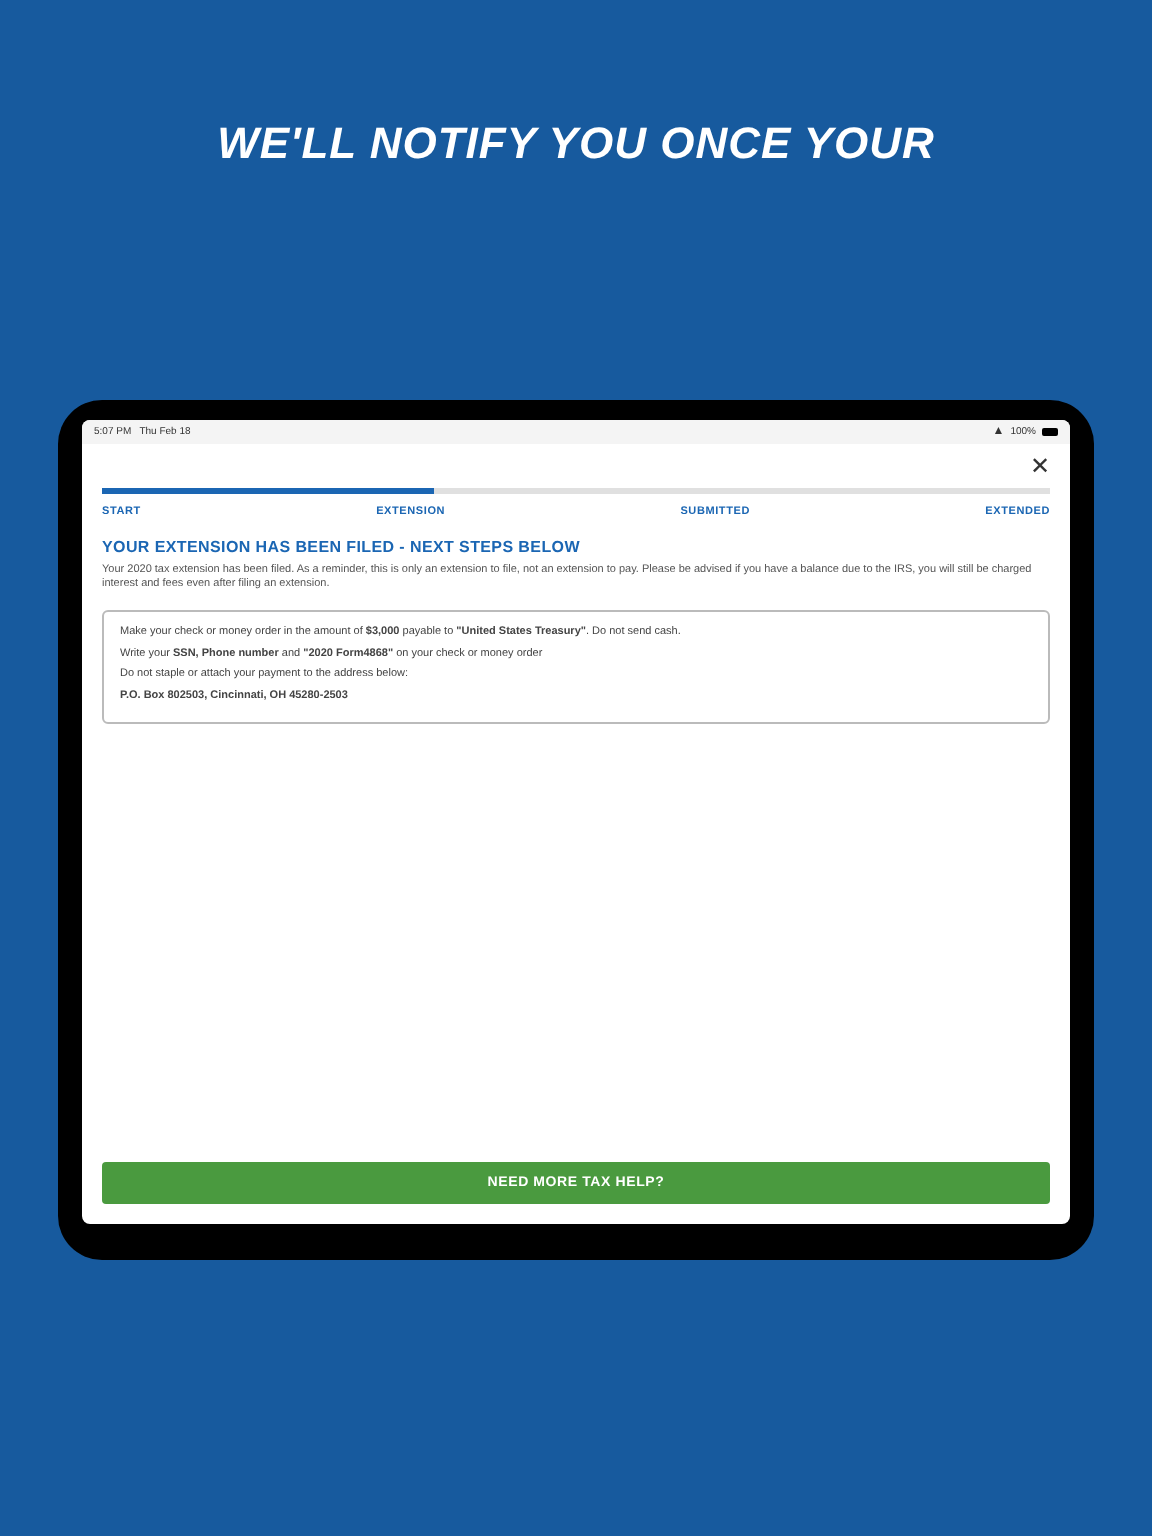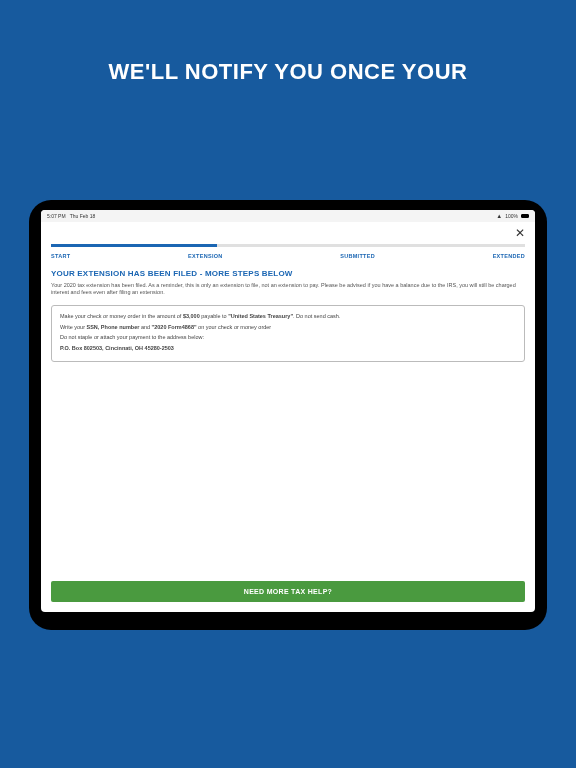--- a/index.html
+++ b/index.html
@@ -14,20 +14,21 @@
     color: #fff;
     text-align: center;
     font-weight: 700;
     font-size: 22px;
     line-height: 1.25;
     letter-spacing: 0.5px;
     font-family: Impact, "Arial Narrow Bold", sans-serif;
     font-stretch: condensed;
     text-transform: uppercase;
     padding: 58px 40px 0;
+    font-style: italic;
   }
   .tablet {
     position: absolute;
     left: 29px; right: 29px;
     top: 200px;
     height: 430px;
     background: #000;
     border-radius: 22px;
     padding: 10px 12px 18px;
   }
@@ -167,21 +168,21 @@
     </div>
 
     <div class="steplabels">
       <span>START</span>
       <span>EXTENSION</span>
       <span>SUBMITTED</span>
       <span>EXTENDED</span>
     </div>
 
     <div class="content">
-      <div class="section-title">YOUR EXTENSION HAS BEEN FILED - MORE STEPS BELOW</div>
+      <div class="section-title">YOUR EXTENSION HAS BEEN FILED - NEXT STEPS BELOW</div>
       <div class="intro">Your 2020 tax extension has been filed. As a reminder, this is only an extension to file, not an extension to pay. Please be advised if you have a balance due to the IRS, you will still be charged interest and fees even after filing an extension.</div>
       <div class="box">
         <p>
           <span>Make your check or money order in the amount of </span><strong>$3,000</strong><span> payable to </span><strong>"United States Treasury"</strong><span>. Do not send cash.</span>
         </p>
         <p>
           <span>Write your </span><strong>SSN, Phone number</strong><span> and </span><strong>"2020 Form4868"</strong><span> on your check or money order</span>
         </p>
         <p>Do not staple or attach your payment to the address below:</p>
         <p><strong>P.O. Box 802503, Cincinnati, OH 45280-2503</strong></p>

